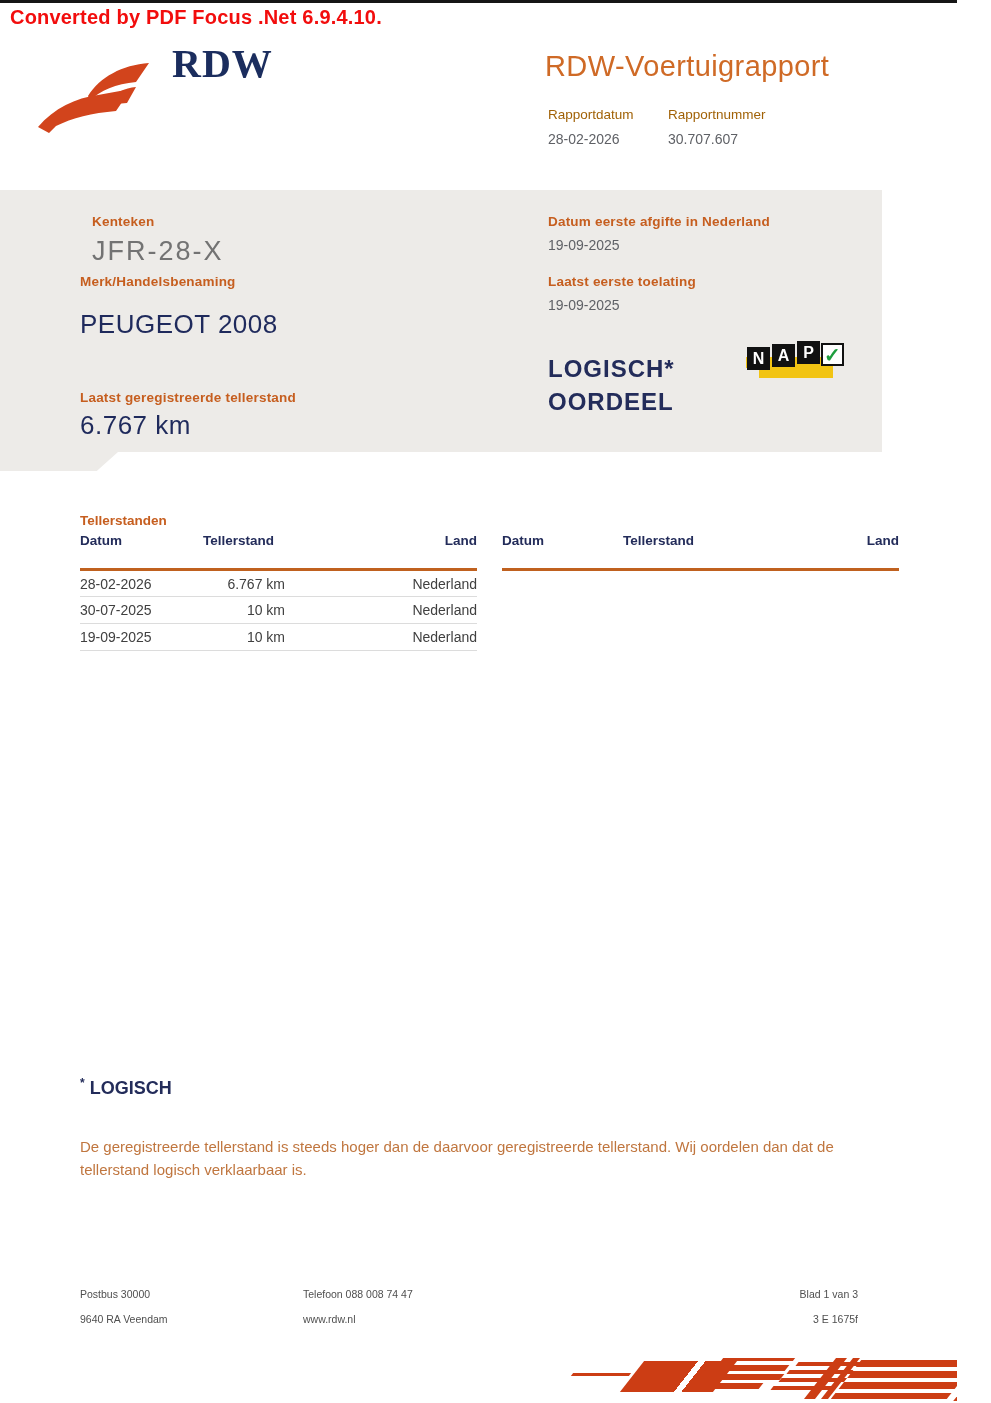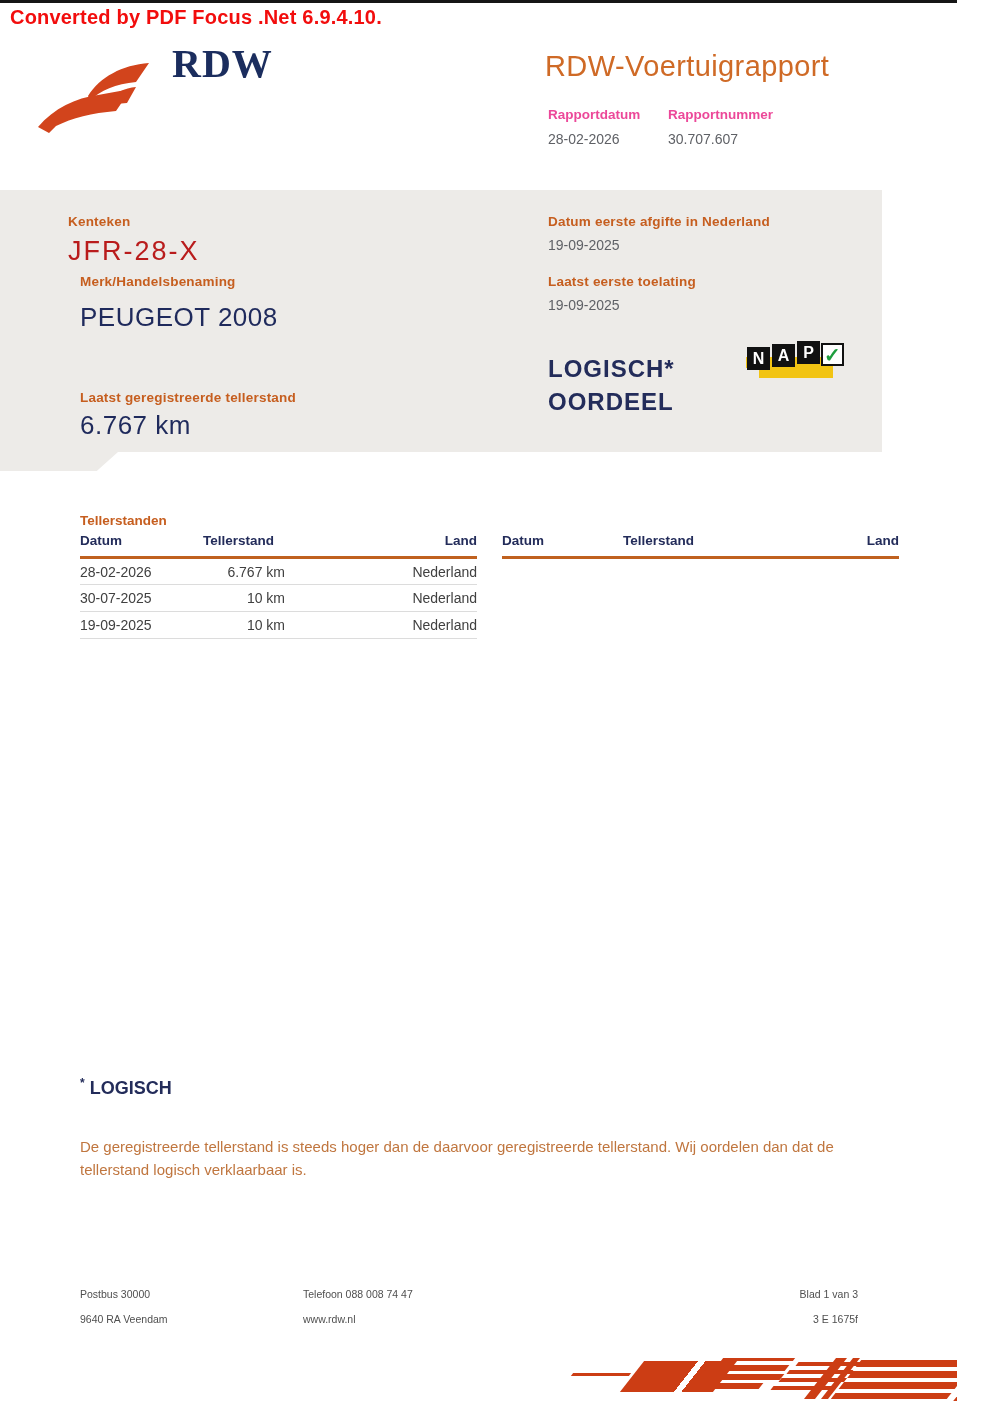--- a/index.html
+++ b/index.html
@@ -25,38 +25,38 @@
     position:absolute; left:172px; top:40px;
     font-family:"Liberation Serif", serif; font-weight:bold;
     font-size:40px; color:#1b2d5e; letter-spacing:1px; z-index:2;
   }
   .rdw-flag { position:absolute; left:36px; top:56px; z-index:1; }
   .report-title {
     position:absolute; left:545px; top:50px;
     font-size:29px; color:#cf6a26; letter-spacing:0.4px; z-index:1;
   }
   .meta { position:absolute; top:107px; font-size:13.5px; }
-  .meta-label { font-weight:bold; color:#ec4899; }
+  .meta-label { font-weight:normal; color:#a16207; }
   .meta-value { margin-top:9px; font-size:14px; color:#5f6166; }
   .meta-datum { left:548px; }
   .meta-nummer { left:668px; }
 
   
   .vehicle-panel {
     position:absolute; left:0; top:190px; width:882px; height:262px;
     background:#edebe8;
   }
   .panel-tab {
     position:absolute; left:0; top:452px; width:118px; height:19px;
     background:#edebe8;
     clip-path:polygon(0 0, 100% 0, 82% 100%, 0 100%);
   }
   .fld { position:absolute; }
   .fld-label { font-size:13.5px; font-weight:bold; color:#c65e1f; letter-spacing:0.2px; }
-  .fld-big { font-size:27px; color:#b91c1c; letter-spacing:2px; }
+  .fld-big { font-size:27px; color:#737373; letter-spacing:2px; }
   .fld-big2 { font-size:26px; color:#1f2a5c; letter-spacing:0.5px; }
   .fld-value { font-size:14px; color:#5f6166; }
   .oordeel {
     position:absolute; left:548px; top:352px;
     font-size:24px; font-weight:bold; color:#232c5a; letter-spacing:1px; line-height:33px;
   }
 
   
   .nap-logo { position:absolute; left:744px; top:340px; width:90px; height:41px; }
   .nap-yellow { position:absolute; left:2px; top:17px; width:87px; height:21px; background:#f2c413; }
@@ -77,21 +77,21 @@
   
   .tbl-heading {
     position:absolute; left:80px; top:513px;
     font-size:13.5px; font-weight:bold; color:#c65e1f;
   }
   .md-table { position:absolute; top:531px; width:397px; border-collapse:collapse; table-layout:fixed; }
   .md-table-left { left:80px; }
   .md-table-right { left:502px; }
   .md-table th {
     font-size:13.5px; font-weight:bold; color:#232c5a; text-align:left;
-    padding:2px 0 8px 0; border-bottom:3px solid #c0611f;
+    padding:2px 0 20px 0; border-bottom:3px solid #c0611f;
   }
   .md-table th.col-land { text-align:right; }
   .md-table td {
     font-size:14px; color:#404040; height:27px; padding:0;
     border-bottom:1px solid #dcdcdc; vertical-align:middle;
   }
   .md-table td.cell-tellerstand, .md-table td.cell-land { text-align:right; }
 
   
   .footnote-title {
@@ -159,27 +159,27 @@
     <div class="meta-value">28-02-2026</div>
   </div>
   <div class="meta meta-nummer">
     <div class="meta-label">Rapportnummer</div>
     <div class="meta-value">30.707.607</div>
   </div>
 
   <div class="vehicle-panel"></div>
   <div class="panel-tab"></div>
 
-  <div class="fld" style="left:68px; top:214px;">
+  <div class="fld" style="left:92px; top:214px;">
     <div class="fld-label">Kenteken</div>
     <div class="fld-big" style="margin-top:7px;">JFR-28-X</div>
   </div>
   <div class="fld" style="left:80px; top:274px;">
     <div class="fld-label">Merk/Handelsbenaming</div>
-    <div class="fld-big2" style="margin-top:13px;">PEUGEOT 2008</div>
+    <div class="fld-big2" style="margin-top:20px;">PEUGEOT 2008</div>
   </div>
   <div class="fld" style="left:80px; top:390px;">
     <div class="fld-label">Laatst geregistreerde tellerstand</div>
     <div class="fld-big2" style="margin-top:5px;">6.767 km</div>
   </div>
 
   <div class="fld" style="left:548px; top:214px;">
     <div class="fld-label">Datum eerste afgifte in Nederland</div>
     <div class="fld-value" style="margin-top:8px;">19-09-2025</div>
   </div>

